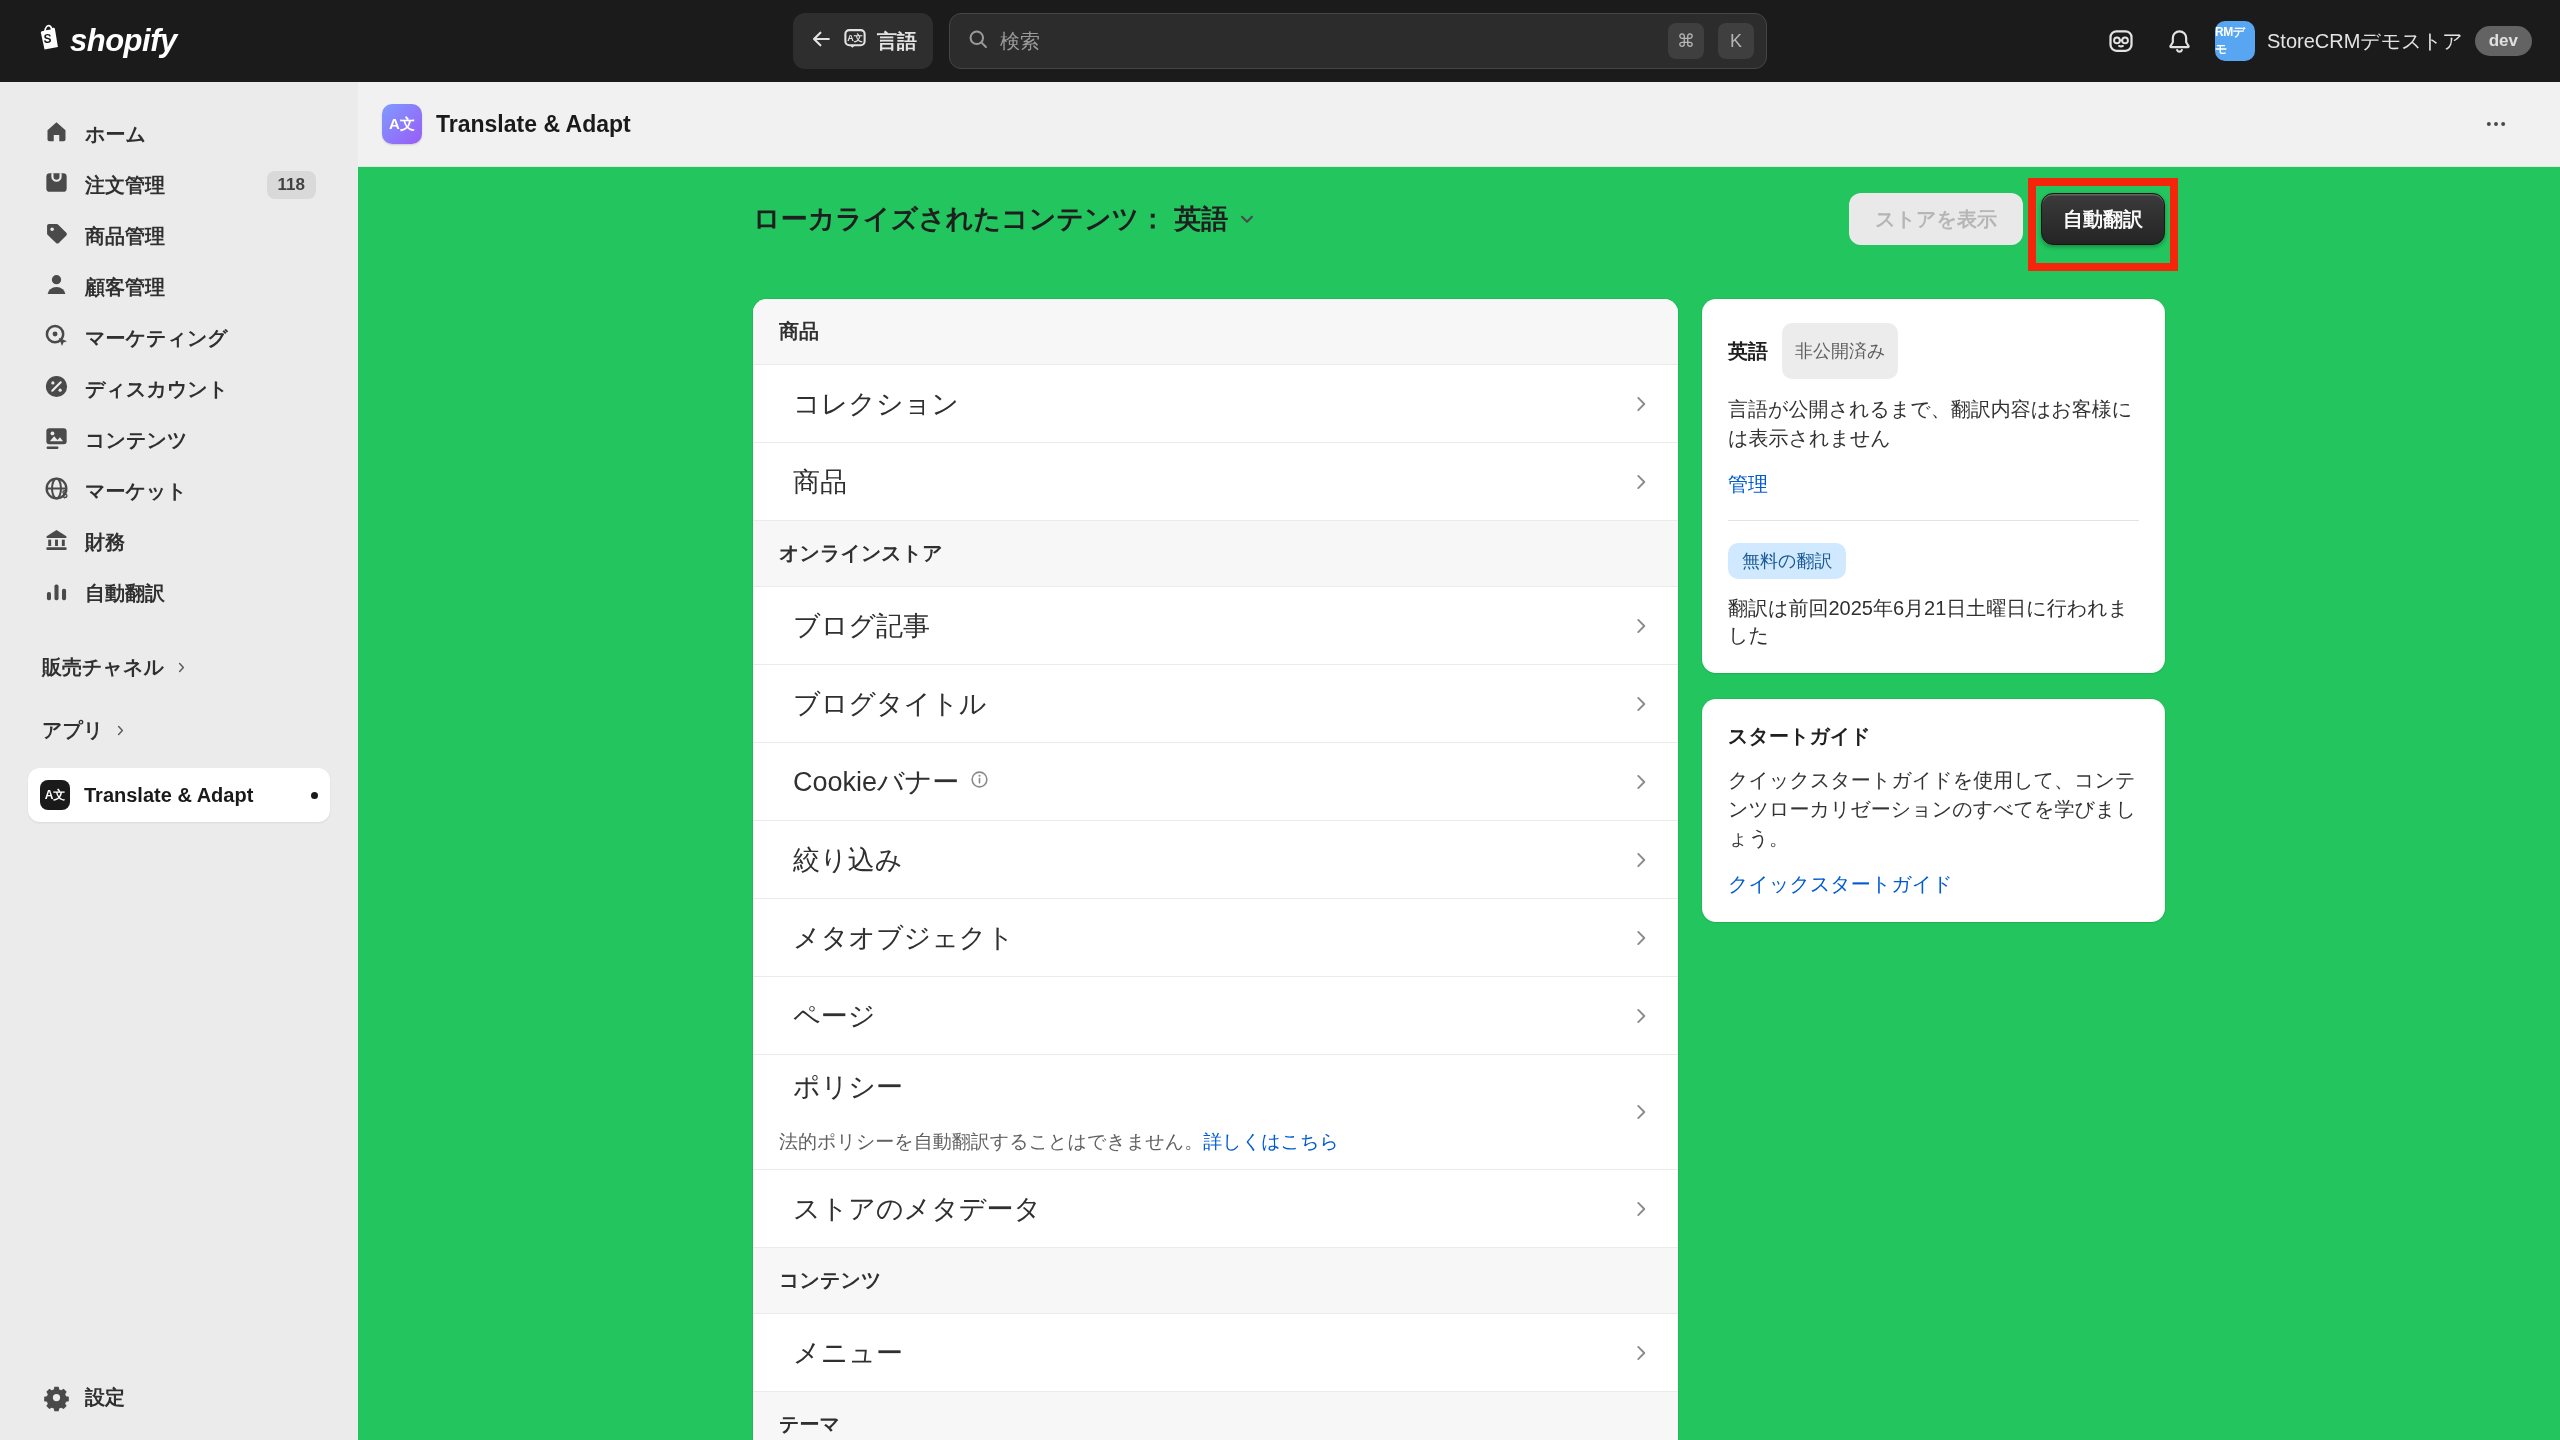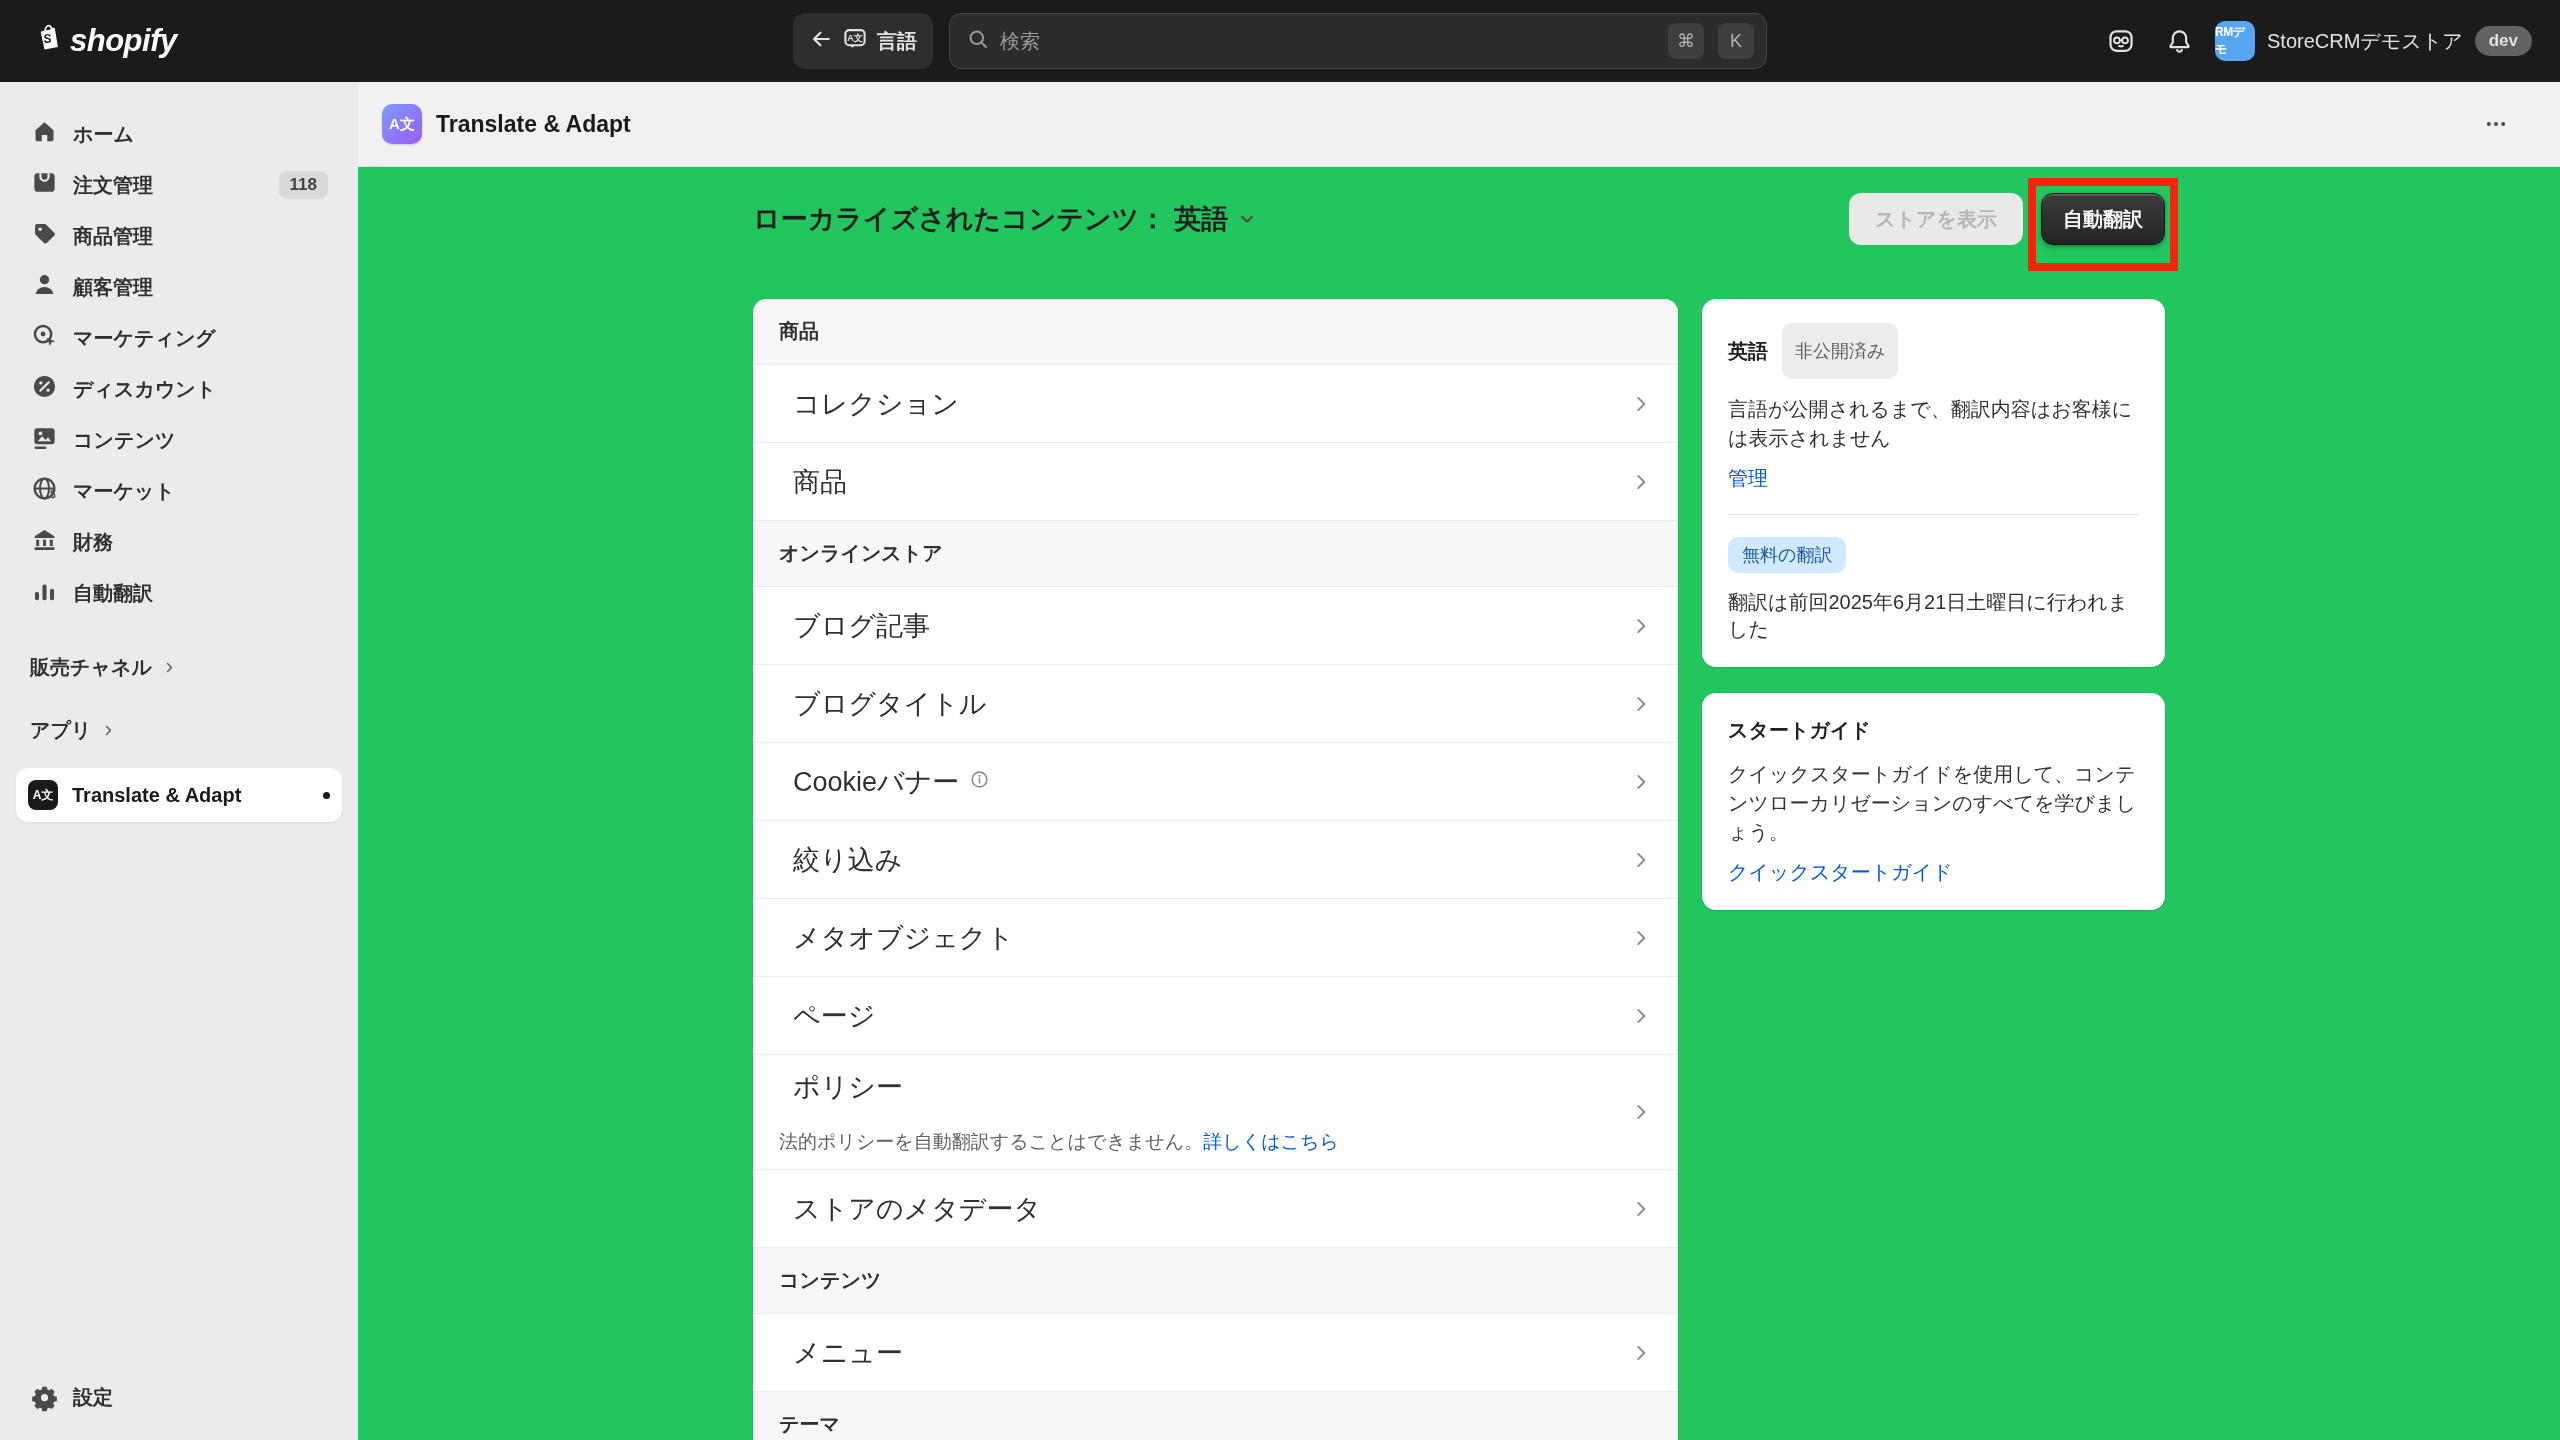--- a/index.html
+++ b/index.html
@@ -17,21 +17,21 @@
   .searchbox input::placeholder { color:#9a9a9a; }
   .kbd { width:36px; height:36px; border-radius:8px; background:#3f3f3f; color:#b5b5b5; font-size:18px; display:flex; align-items:center; justify-content:center; margin-left:4px; }
   .topbar-right { margin-left:auto; display:flex; align-items:center; gap:14px; margin-right:28px; }
   .icon-btn { width:44px; height:44px; border-radius:10px; display:flex; align-items:center; justify-content:center; cursor:pointer; }
   .store-chip { display:flex; align-items:center; gap:12px; cursor:pointer; }
   .avatar { width:40px; height:40px; border-radius:10px; background:#58a6f1; color:#fff; font-size:12px; font-weight:700; display:flex; align-items:center; justify-content:center; letter-spacing:-0.5px; }
   .store-name { color:#e3e3e3; font-size:20px; font-weight:400; }
   .env-badge { background:#636363; color:#e0e0e0; font-size:17px; font-weight:600; border-radius:16px; padding:5px 14px; }
 
   
-  .sidebar { position:fixed; top:82px; left:0; bottom:0; width:358px; background:#ebebeb; display:flex; flex-direction:column; padding:26px 0 18px; z-index:40; }
+  .sidebar { position:fixed; top:82px; left:0; bottom:0; width:358px; background:#ebebeb; display:flex; flex-direction:column; padding:26px 12px 18px; z-index:40; }
   .nav-item { margin:1px 16px 0; height:50px; display:flex; align-items:center; gap:14px; padding:0 14px; border-radius:10px; font-size:20px; font-weight:600; color:#303030; cursor:pointer; }
   .nav-item svg { flex:0 0 auto; }
   .nav-badge { margin-left:auto; background:#d9d9d9; border-radius:8px; font-size:17px; font-weight:600; color:#424242; padding:4px 11px; }
   .side-section { margin:36px 30px 0; font-size:20px; font-weight:600; color:#303030; display:flex; align-items:center; gap:10px; cursor:pointer; }
   .app-item { margin:24px 16px 0; background:#fff; border-radius:12px; height:54px; display:flex; align-items:center; gap:14px; padding:0 12px; font-size:20px; font-weight:700; color:#1a1a1a; box-shadow:0 1px 2px rgba(0,0,0,.08); cursor:pointer; }
   .app-ico-s { width:30px; height:30px; border-radius:8px; background:#1a1a1a; color:#fff; font-size:12px; font-weight:700; display:flex; align-items:center; justify-content:center; }
   .dot { margin-left:auto; width:7px; height:7px; border-radius:50%; background:#1a1a1a; }
   .side-spacer { flex:1; }
 
   
@@ -64,21 +64,21 @@
   .chev { margin-left:auto; display:flex; align-items:center; }
   .link { color:#005bd3; text-decoration:none; cursor:pointer; }
 
   
   .side-col { width:463px; display:flex; flex-direction:column; gap:26px; }
   .card { background:#fff; border-radius:14px; box-shadow:0 1px 2px rgba(0,0,0,.07), 0 0 0 1px rgba(0,0,0,.045); padding:24px 26px; }
   .card-head { display:flex; align-items:center; gap:14px; }
   .card-title { font-size:20px; font-weight:700; color:#1f1f1f; }
   .gray-badge { background:#ececec; color:#5e5e5e; font-size:18px; border-radius:10px; padding:16px 13px; }
   .card p { margin-top:16px; font-size:20px; line-height:1.45; color:#333; }
-  .card .link-line { display:inline-block; margin-top:12px; font-size:20px; }
+  .card .link-line { display:inline-block; margin-top:18px; font-size:20px; }
   .divider { border-top:1px solid #e3e3e3; margin:22px 0; }
   .blue-badge { display:inline-block; background:#d1e9ff; color:#1a5a96; font-size:18px; border-radius:10px; padding:6px 14px; }
   .date-line { margin-top:16px; font-size:20px; color:#303030; }
 </style>
 </head>
 <body>
 
 <header class="topbar">
   <div class="logo">
     <span>

